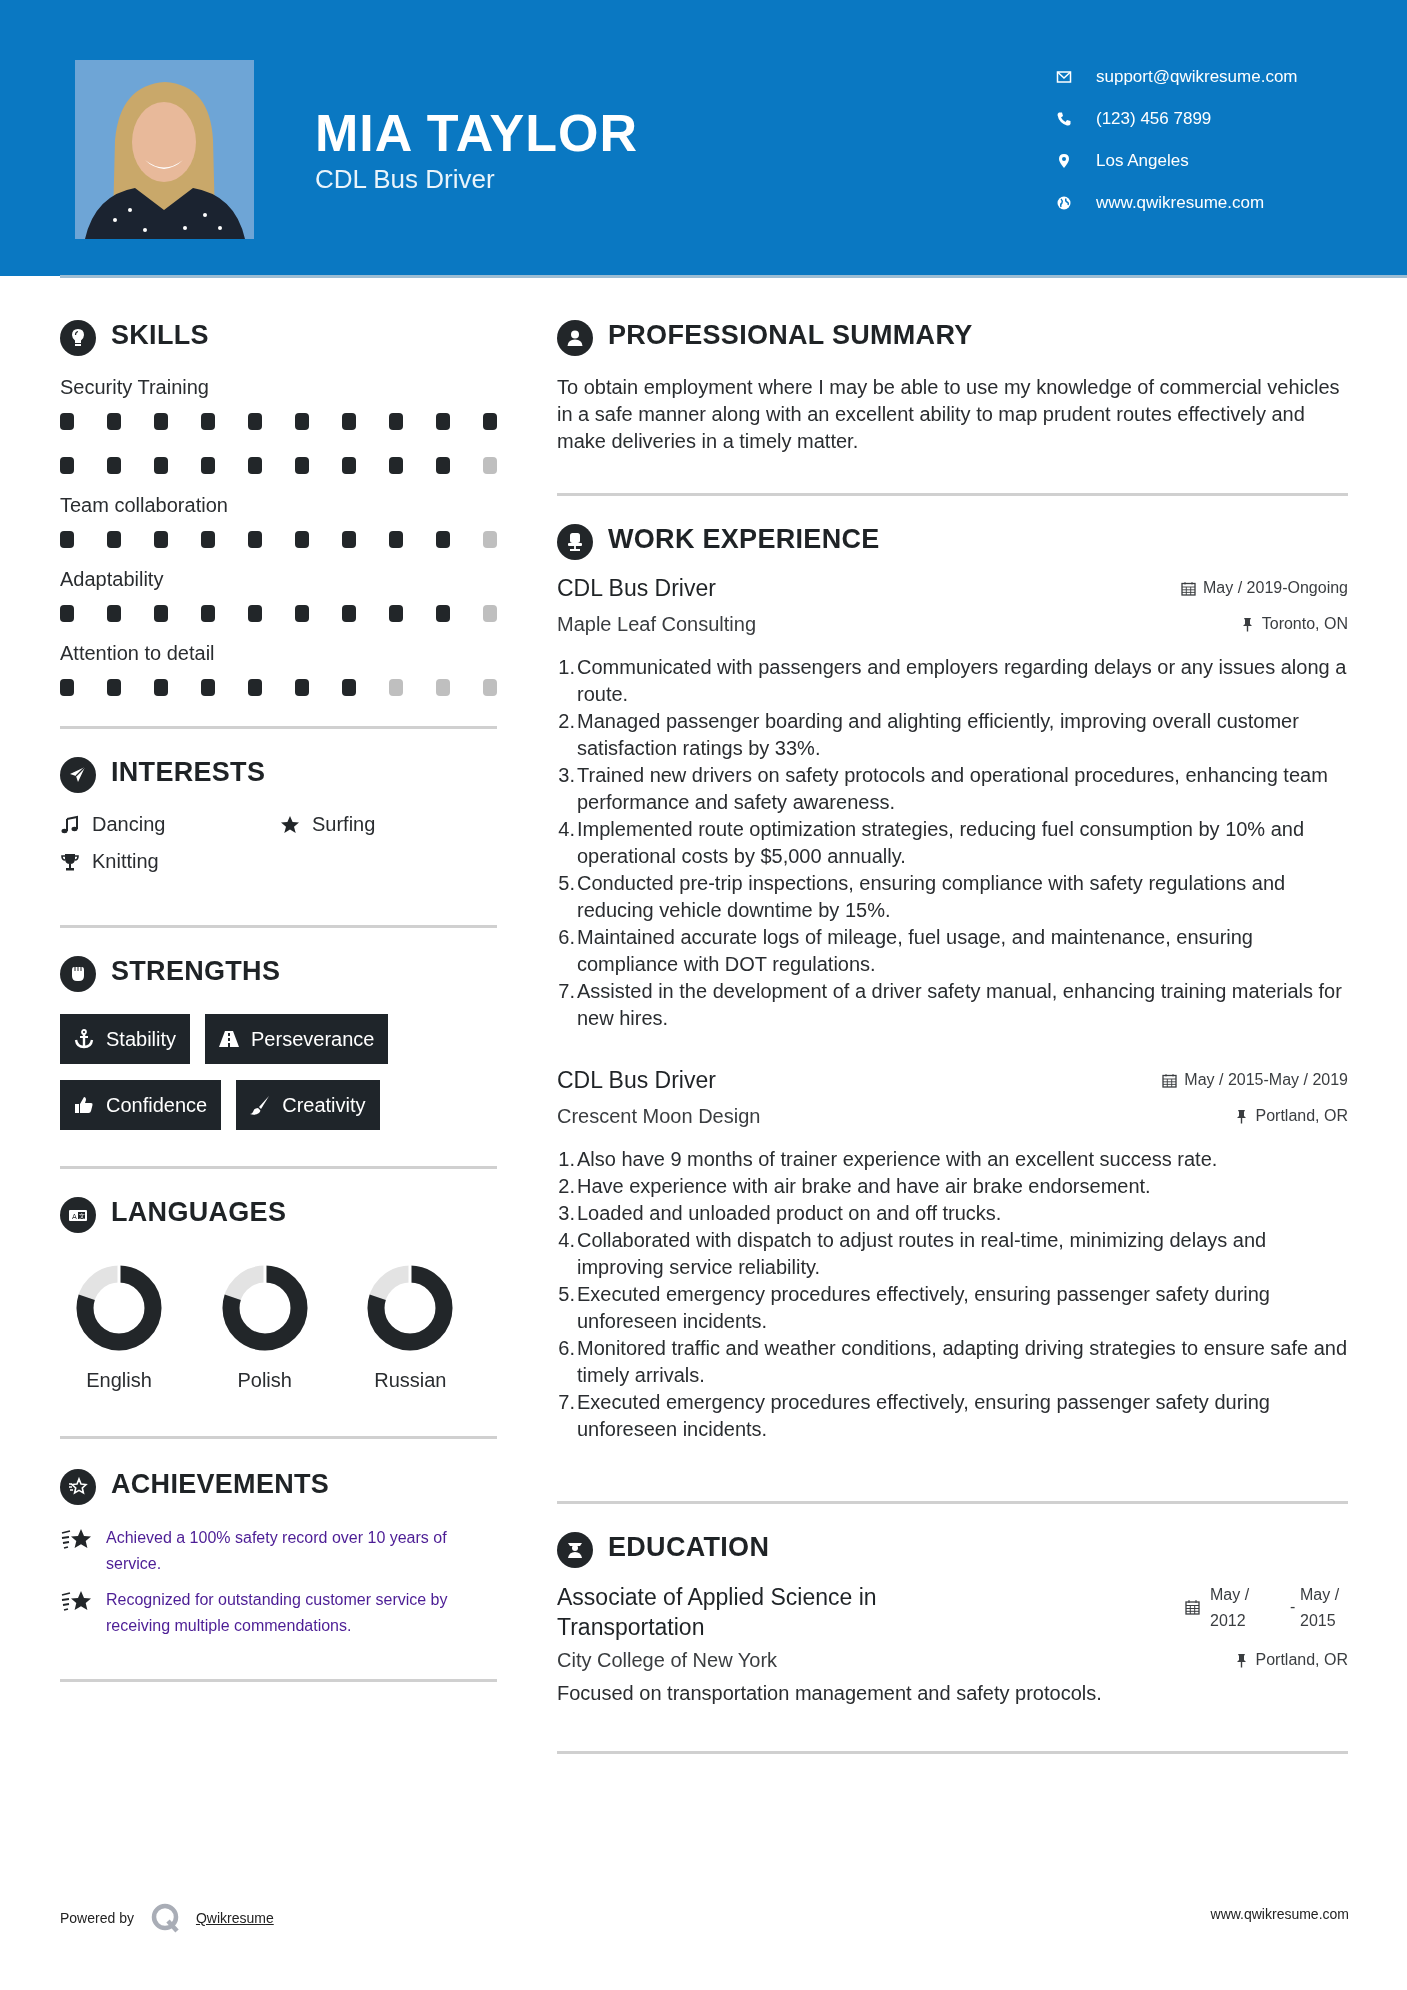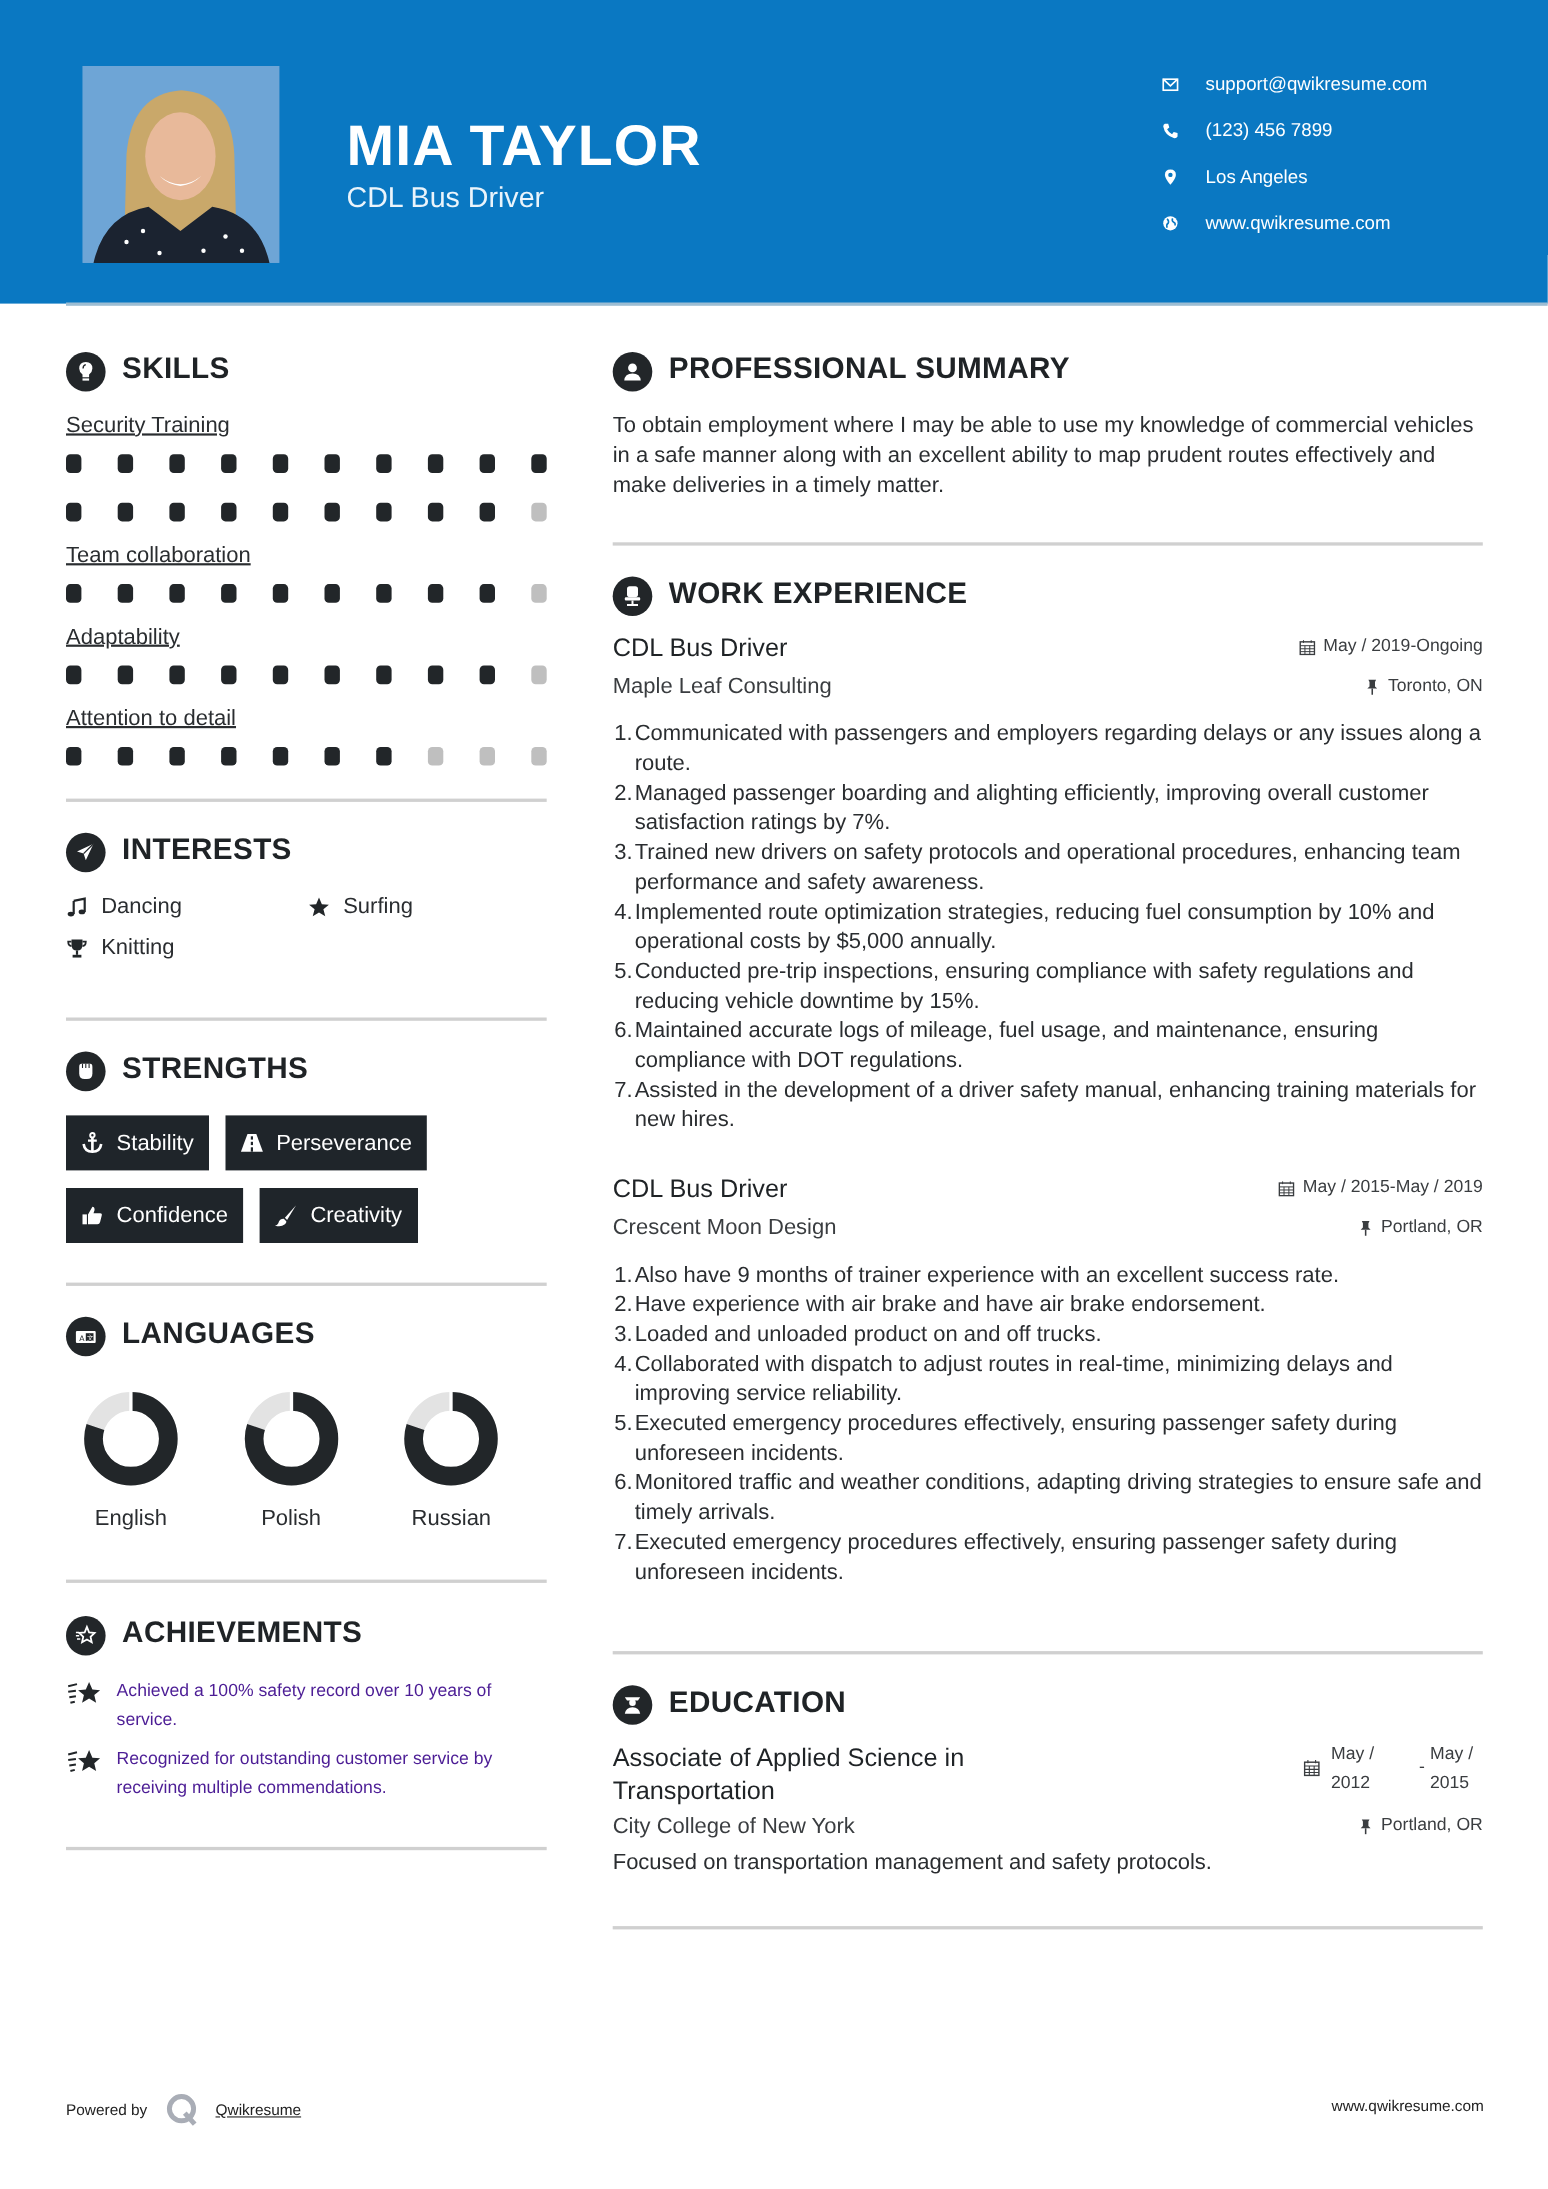--- a/index.html
+++ b/index.html
@@ -23,21 +23,21 @@
   .right { position: absolute; left: 557px; top: 320px; width: 791px; }
 
   .section-head { display: flex; align-items: flex-start; height: 46px; }
   .sec-icon { width: 36px; height: 36px; border-radius: 50%; background: #222629; display: inline-flex; align-items: center; justify-content: center; margin-right: 15px; flex-shrink: 0; }
   .sec-icon svg { width: 22px; height: 22px; }
   .sec-title { font-size: 27px; font-weight: bold; color: #1f2326; letter-spacing: 0.3px; }
   .divider { height: 3px; background: #d0d0d0; width: 100%; }
 
   
   .skill { margin-top: 6px; }
-  .skill-name { font-size: 20px; color: #2a2d30; height: 30px; line-height: 30px; text-decoration: underline; }
+  .skill-name { font-size: 20px; color: #2a2d30; height: 30px; line-height: 30px; }
   .dots { display: flex; justify-content: space-between; width: 437px; height: 38px; align-items: center; }
   .dot { width: 14px; height: 17px; border-radius: 4px; background: #222629; }
   .dot.off { background: #bfbfbf; }
 
   
   .interests { display: grid; grid-template-columns: 220px 217px; row-gap: 10px; margin-top: 8px; }
   .interest { display: flex; align-items: flex-start; font-size: 20px; line-height: 27px; color: #2a2d30; }
   .interest .iicon { width: 22px; height: 27px; display: inline-flex; align-items: center; margin-right: 10px; flex-shrink: 0; }
   .interest .iicon svg { width: 20px; height: 20px; }
 
@@ -453,21 +453,21 @@
               <span>Toronto, ON</span>
             </div>
           </div>
           <ol class="bullets">
             <li>
               <span class="num">1.</span>
               <span>Communicated with passengers and employers regarding delays or any issues along a route.</span>
             </li>
             <li>
               <span class="num">2.</span>
-              <span>Managed passenger boarding and alighting efficiently, improving overall customer satisfaction ratings by 7%.</span>
+              <span>Managed passenger boarding and alighting efficiently, improving overall customer satisfaction ratings by 33%.</span>
             </li>
             <li>
               <span class="num">3.</span>
               <span>Trained new drivers on safety protocols and operational procedures, enhancing team performance and safety awareness.</span>
             </li>
             <li>
               <span class="num">4.</span>
               <span>Implemented route optimization strategies, reducing fuel consumption by 10% and operational costs by $5,000 annually.</span>
             </li>
             <li>

